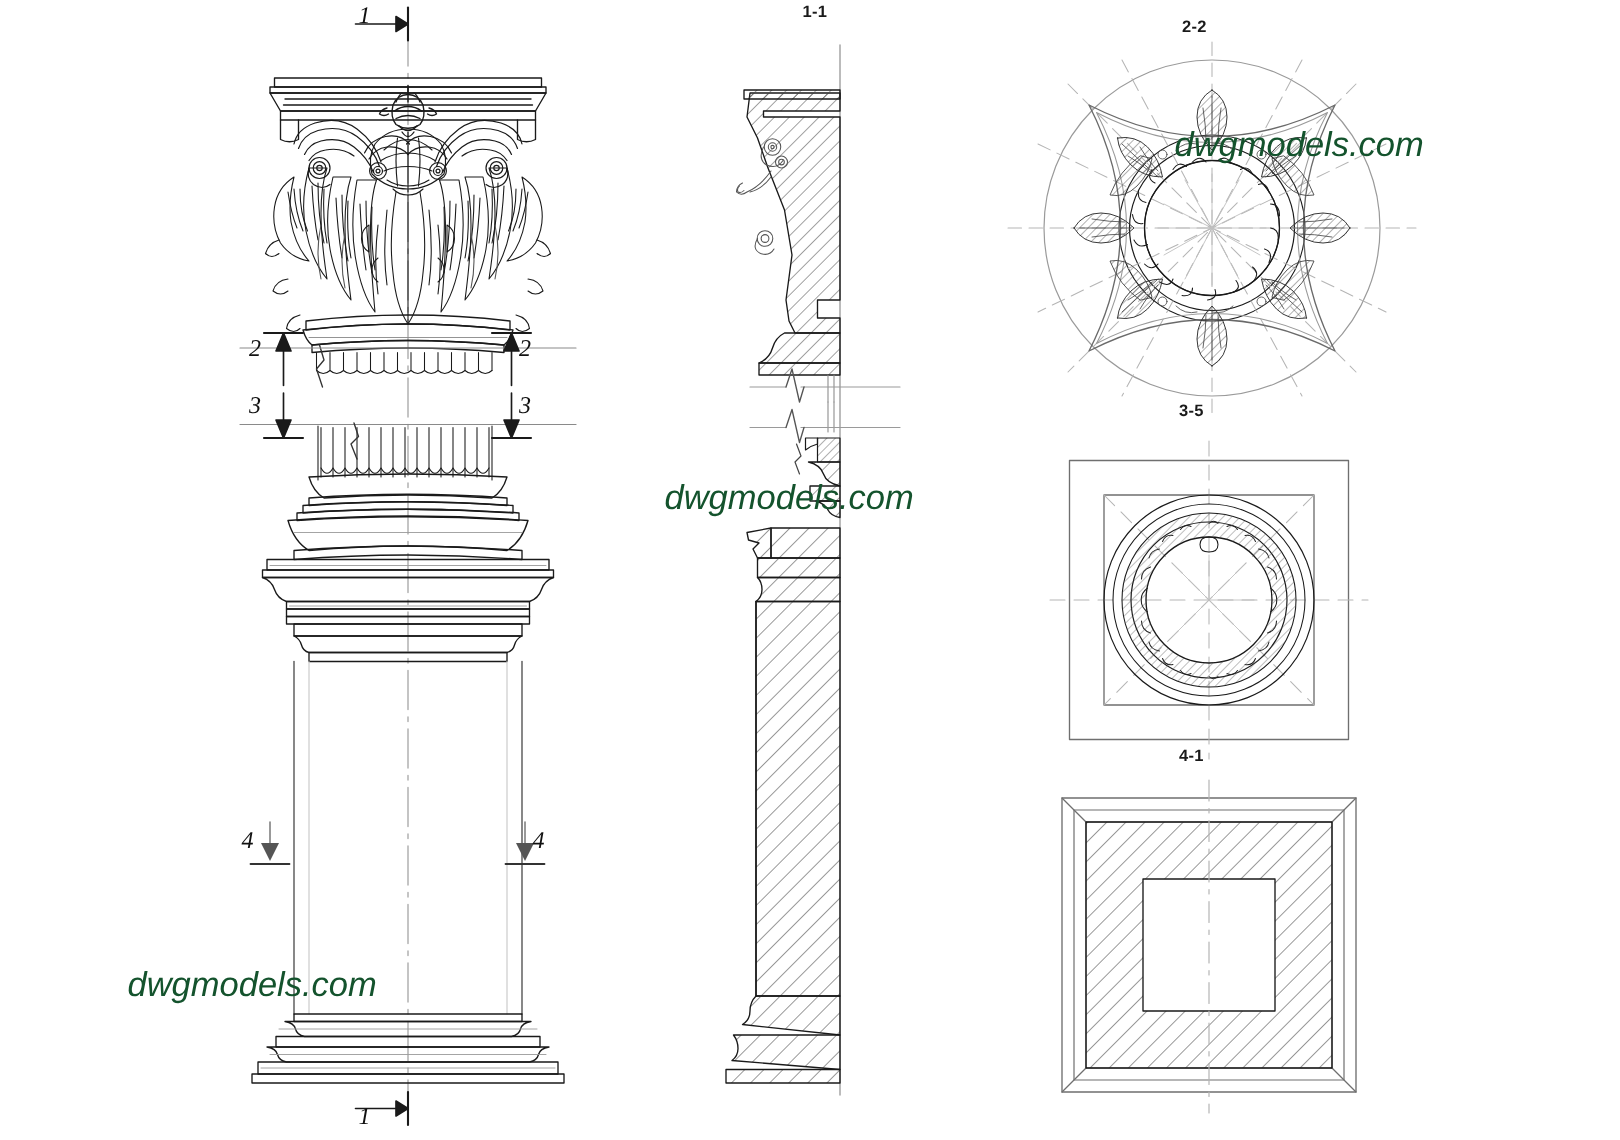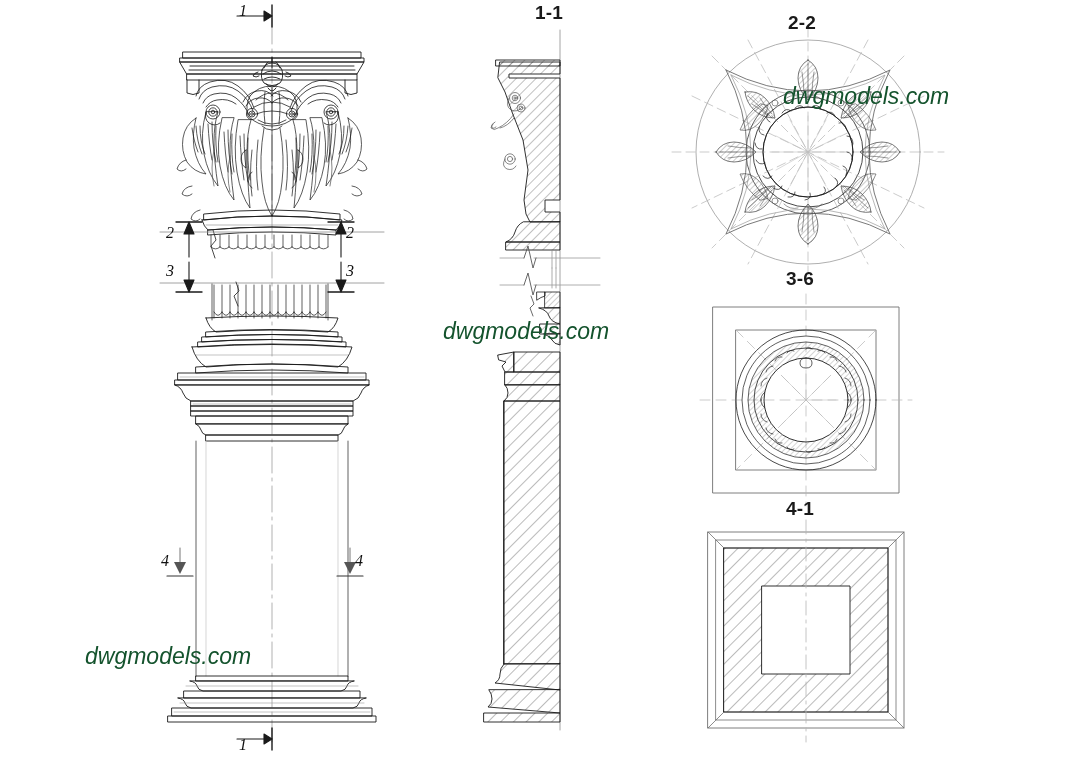--- a/index.html
+++ b/index.html
@@ -1,21 +1,21 @@
 <!DOCTYPE html>
 <html><head>
 <meta charset="utf-8">
 <style>
   html,body{margin:0;padding:0;background:#ffffff;}
   body{width:1080px;height:760px;position:relative;overflow:hidden;
        font-family:"Liberation Sans",sans-serif;color:#111;}
   #stage{position:absolute;left:0;top:0;width:1080px;height:760px;}
   svg{position:absolute;left:0;top:0;}
   .lbl{position:absolute;font-family:"Liberation Sans",sans-serif;
-       font-weight:bold;font-size:19px;color:#1a1a1a;white-space:nowrap;
+       font-weight:bold;font-size:11px;color:#1a1a1a;white-space:nowrap;
        letter-spacing:.2px;}
   .marknum{position:absolute;font-family:"Liberation Serif",serif;
        font-size:16px;font-style:italic;color:#111;white-space:nowrap;}
   .wm{position:absolute;font-family:"Liberation Sans",sans-serif;
       font-style:italic;font-weight:300;color:#14532d;white-space:nowrap;
       font-size:23px;letter-spacing:0px;pointer-events:none;}
 </style>
 </head>
 <body>
 
@@ -476,21 +476,21 @@
       <path d="M344 562 L350 574 L356 562 Z" fill="#555" stroke="none"></path>
       <line x1="337" y1="576" x2="363" y2="576" fill="none" stroke="#333" stroke-width="1.2"></line>
     </g>
   </g>
 
   </g>
 </svg>
 
 <div class="lbl" style="left:535px;top:2px;">1-1</div>
 <div class="lbl" style="left:788px;top:12px;">2-2</div>
-<div class="lbl" style="left:786px;top:268px;">3-6</div>
+<div class="lbl" style="left:786px;top:268px;">3-5</div>
 <div class="lbl" style="left:786px;top:498px;">4-1</div>
 
 <div class="marknum" style="left:239px;top:2px;">1</div>
 <div class="marknum" style="left:239px;top:736px;">1</div>
 <div class="marknum" style="left:166px;top:224px;">2</div>
 <div class="marknum" style="left:346px;top:224px;">2</div>
 <div class="marknum" style="left:166px;top:262px;">3</div>
 <div class="marknum" style="left:346px;top:262px;">3</div>
 <div class="marknum" style="left:161px;top:552px;">4</div>
 <div class="marknum" style="left:355px;top:552px;">4</div>

